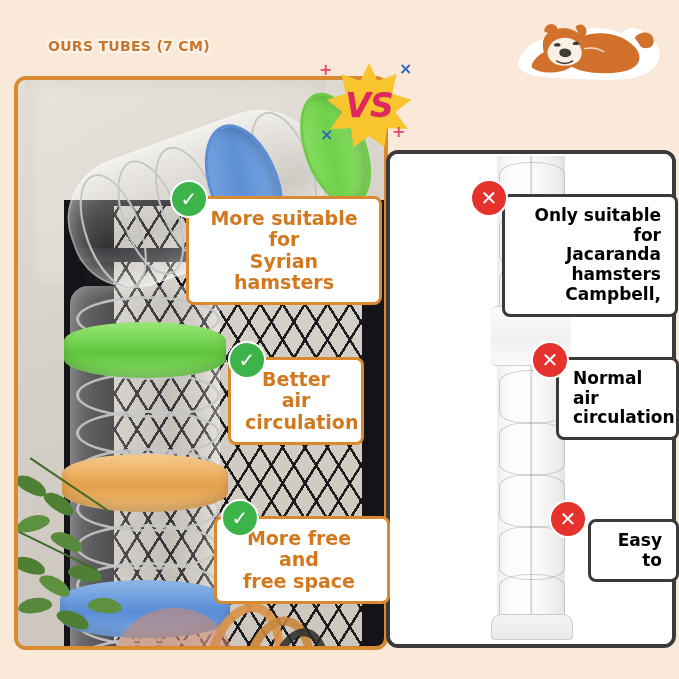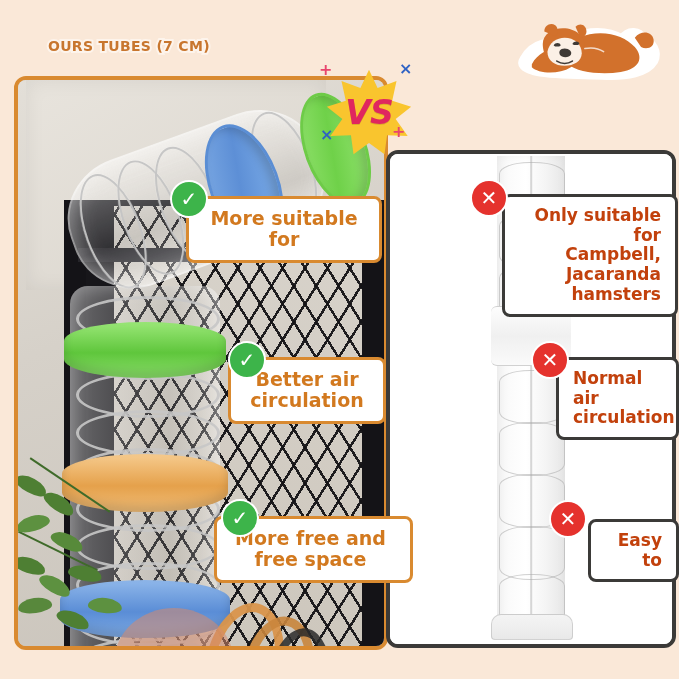--- a/index.html
+++ b/index.html
@@ -233,21 +233,21 @@
   }
   .callout-pro {
     border: 3px solid #d98a30;
     color: #d2791f;
     font-weight: bold;
     font-size: 19px;
     line-height: 1.12;
   }
   .callout-con {
     border: 3px solid #3b3a38;
-    color: #c2410c;
+    color: #000000;
     font-weight: bold;
     font-size: 17px;
     line-height: 1.16;
   }
   .badge {
     position: absolute;
     width: 34px; height: 34px;
     border-radius: 50%;
     display: flex;
     align-items: center;
@@ -258,45 +258,45 @@
     line-height: 1;
   }
   .badge-check { background: #3db44a; border: 2px solid #fff; }
   .badge-x { background: #e5322d; border: 2px solid #fff; }
 
   
   .c1 { left: 186px; top: 196px; width: 196px; }
   .c1 .txt { text-align: center; width: 100%; }
   .b1 { left: 170px; top: 180px; }
 
-  .c2 { left: 228px; top: 357px; width: 158px; }
+  .c2 { left: 228px; top: 357px; width: 136px; }
   .c2 .txt { text-align: center; width: 100%; }
   .b2 { left: 228px; top: 341px; }
 
-  .c3 { left: 214px; top: 516px; width: 199px; padding-left: 8px; }
+  .c3 { left: 214px; top: 516px; width: 176px; padding-left: 8px; }
   .c3 .txt { text-align: center; width: 100%; }
   .b3 { left: 221px; top: 499px; }
 
   
   .c4 { left: 502px; top: 194px; width: 176px; }
   .c4 .txt { text-align: right; width: 100%; }
   .b4 { left: 470px; top: 179px; }
 
   .c5 { left: 556px; top: 357px; width: 123px; }
   .c5 .txt { text-align: left; width: 100%; }
   .b5 { left: 531px; top: 341px; }
 
   .c6 { left: 588px; top: 519px; width: 91px; }
   .c6 .txt { text-align: right; width: 100%; }
   .b6 { left: 549px; top: 500px; }
 
   
   .vs-wrap {
     position: absolute;
-    left: 326px; top: 69px;
+    left: 326px; top: 62px;
     width: 86px; height: 86px;
   }
   .vs-text {
     position: absolute;
     inset: 0;
     display: flex;
     align-items: center;
     justify-content: center;
     font-size: 33px;
     font-weight: bold;
@@ -435,20 +435,21 @@
   </div>
 
   <div class="mark mark-plus m1">+</div>
   <div class="mark mark-x m2">×</div>
   <div class="mark mark-x m3">×</div>
   <div class="mark mark-plus m4">+</div>
 
   <div class="callout callout-pro c1">
     <div class="txt">
       <div>More suitable for</div>
+      <div>Syrian hamsters</div>
     </div>
   </div>
   <div class="badge badge-check b1">✓</div>
 
   <div class="callout callout-pro c2">
     <div class="txt">
       <div>Better air</div>
       <div>circulation</div>
     </div>
   </div>
@@ -458,22 +459,22 @@
     <div class="txt">
       <div>More free and</div>
       <div>free space</div>
     </div>
   </div>
   <div class="badge badge-check b3">✓</div>
 
   <div class="callout callout-con c4">
     <div class="txt">
       <div>Only suitable for</div>
+      <div>Jacaranda hamsters</div>
       <div>Campbell,</div>
-      <div>Jacaranda hamsters</div>
     </div>
   </div>
   <div class="badge badge-x b4">✕</div>
 
   <div class="callout callout-con c5">
     <div class="txt">
       <div>Normal air</div>
       <div>circulation</div>
     </div>
   </div>

